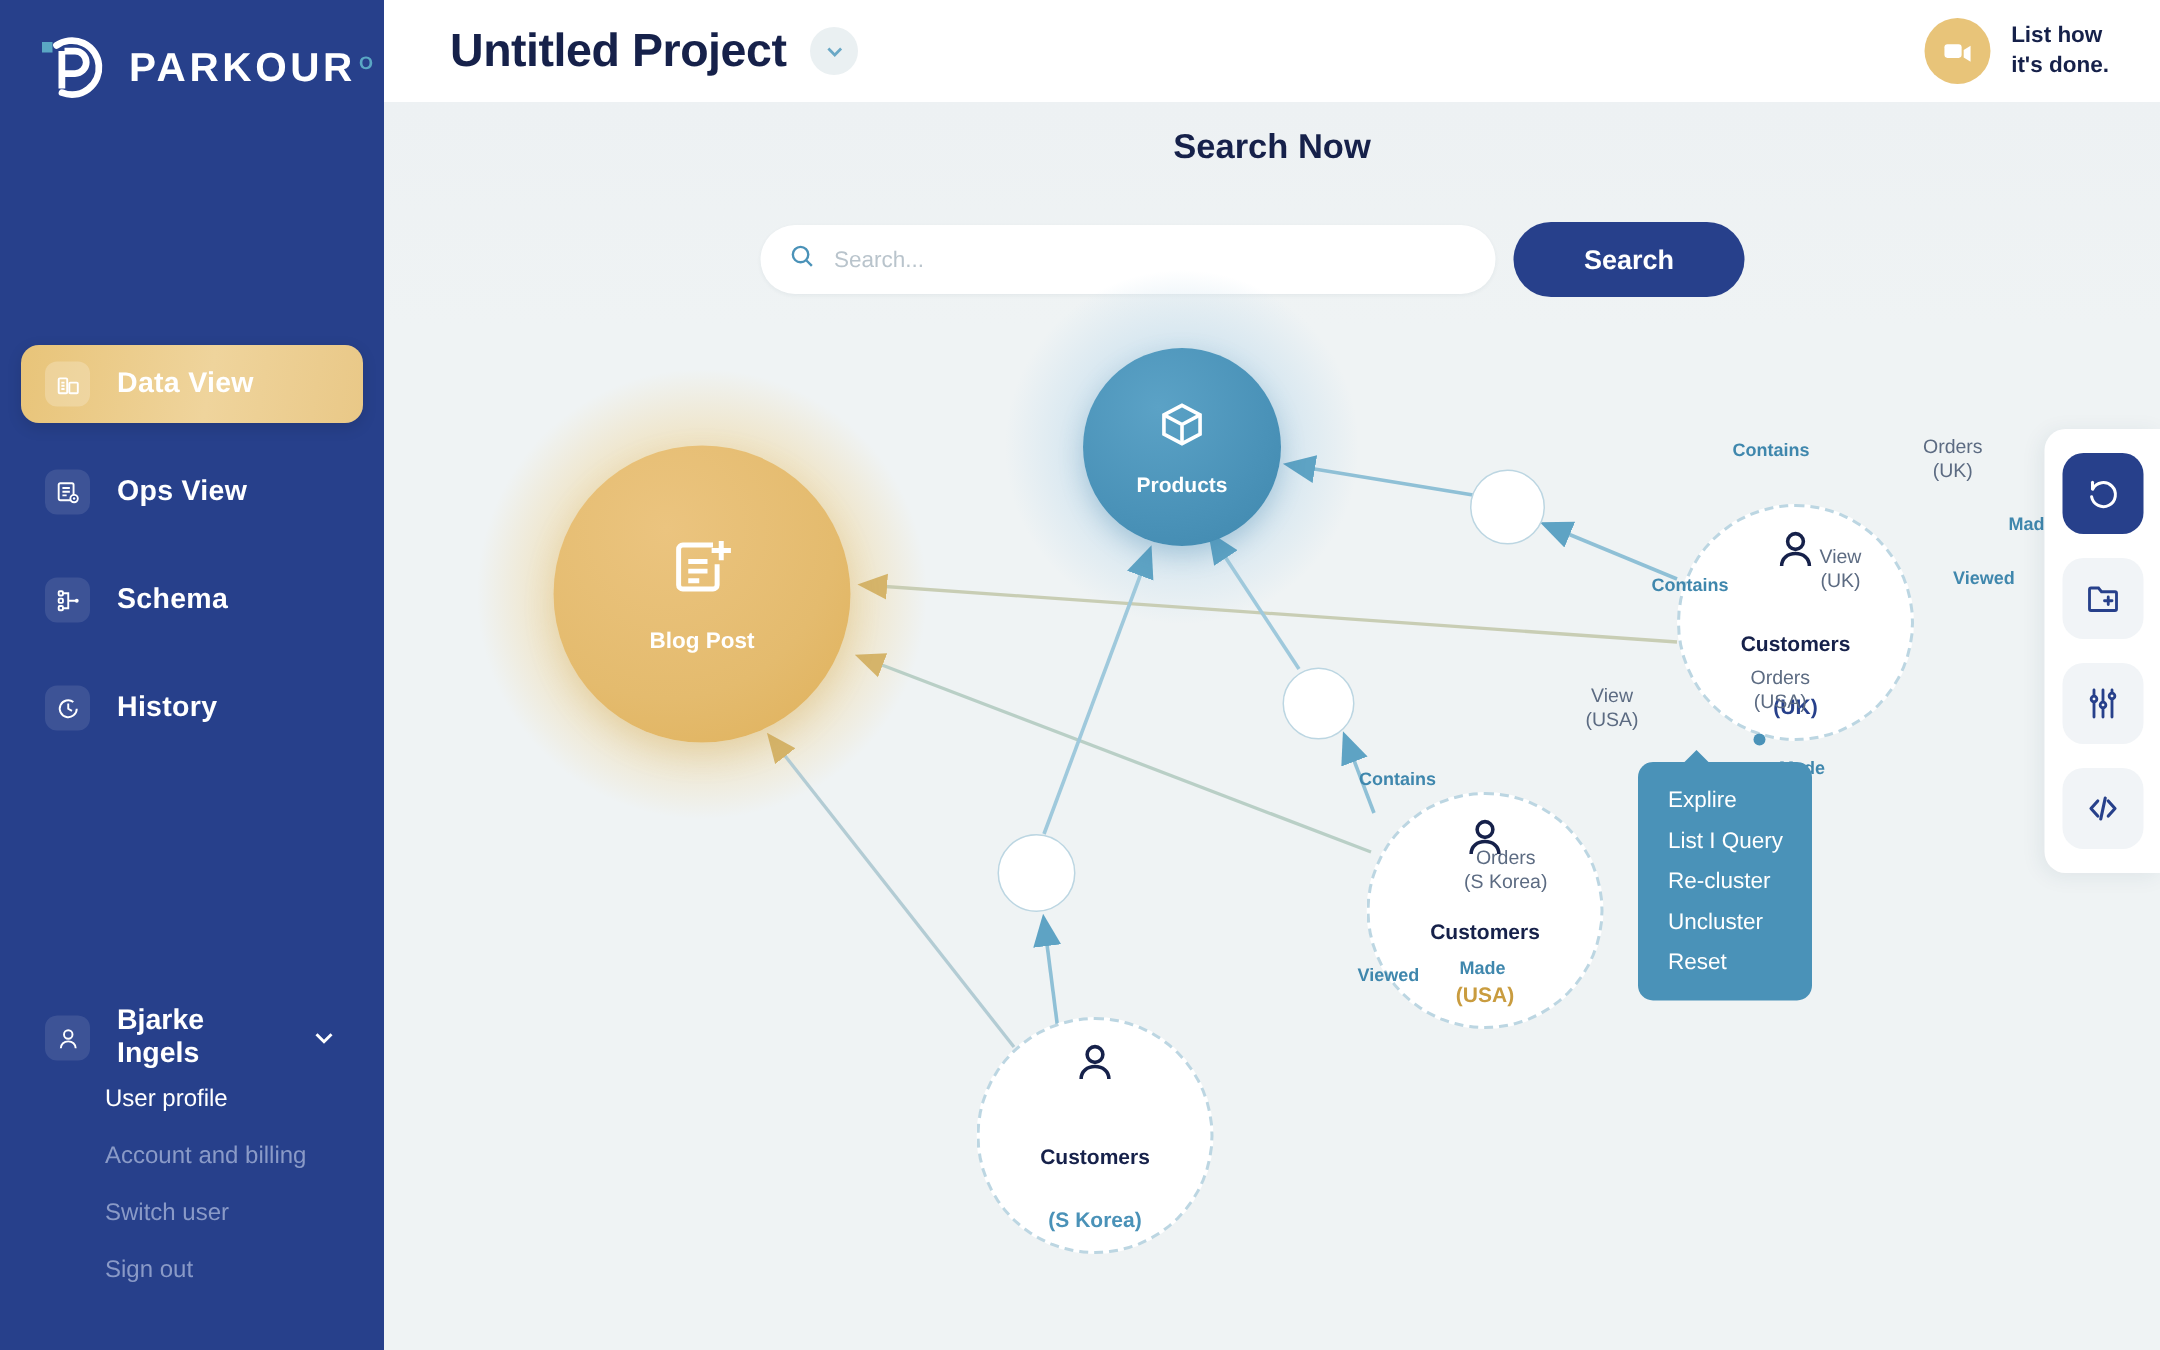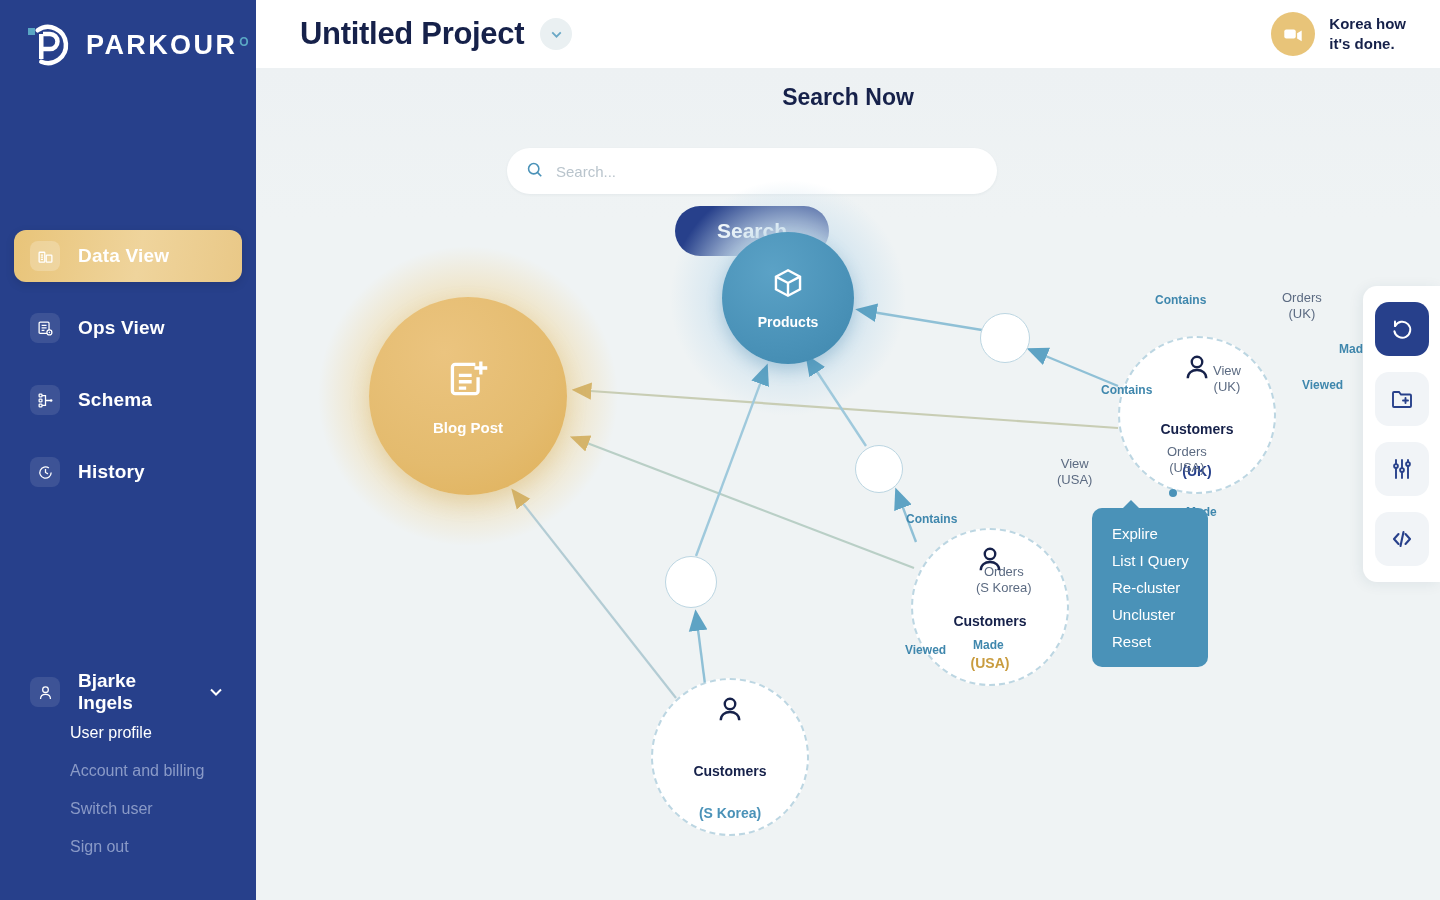--- a/index.html
+++ b/index.html
@@ -103,38 +103,38 @@
     width: 1184px; height: 832px;
     background: linear-gradient(180deg,#edf1f3 0%, #eff3f4 18%, #eff3f4 100%);
     overflow: hidden;
   }
   #search-title {
     position: absolute; top: 16px; left: 0; width: 1184px;
     text-align: center; font-size: 23px; font-weight: bold; color: #16214a;
   }
   #search-row {
     position: absolute; top: 80px; left: 251px;
-    display: flex; align-items: center; gap: 12px; flex-direction: column;
+    display: flex; align-items: center; gap: 12px;
   }
   #search-box {
     width: 490px; height: 46px; background: #ffffff;
     border-radius: 23px; display: flex; align-items: center;
     padding: 0 18px; gap: 12px; box-shadow: 0 1px 3px rgba(30,60,90,0.06);
   }
   #search-input {
     border: none; outline: none; background: transparent;
     font-family: "Liberation Sans", sans-serif; font-size: 15px;
     color: #16214a; width: 100%;
   }
   #search-input::placeholder { color: #b9c4cc; }
   #search-btn {
     width: 154px; height: 50px; border-radius: 25px;
     background: #27408b; color: #fff; border: none;
     font-family: "Liberation Sans", sans-serif;
-    font-size: 21px; font-weight: bold; cursor: pointer;
+    font-size: 18px; font-weight: bold; cursor: pointer;
   }
 
   
   #graph { position: absolute; left: 0; top: 0; width: 1184px; height: 832px; }
 
   .node { position: absolute; }
   .node-circle {
     border-radius: 50%; display: flex; flex-direction: column;
     align-items: center; justify-content: center;
   }
@@ -294,21 +294,21 @@
       </svg>
     </div>
     <div id="watch">
       <div id="watch-icon">
         <svg viewBox="0 0 24 24" width="22" height="22" fill="#ffffff">
           <rect x="2.5" y="7" width="12.5" height="10" rx="2.2"></rect>
           <path d="M16.5 11.2l5-3v11.6l-5-3z"></path>
         </svg>
       </div>
       <div id="watch-text">
-        <div>Korea how</div>
+        <div>List how</div>
         <div>it's done.</div>
       </div>
     </div>
   </header>
 
   <main id="canvas">
 
     <div id="search-title">Search Now</div>
 
     <div id="search-row">

